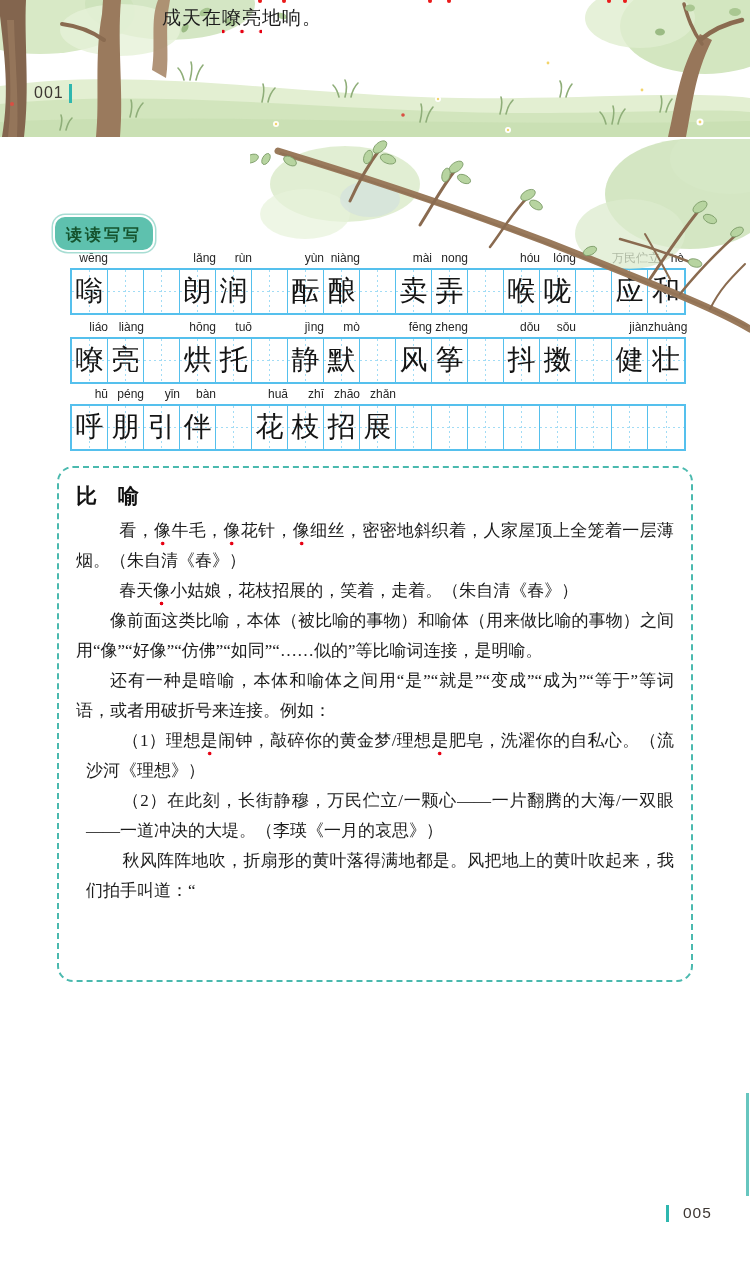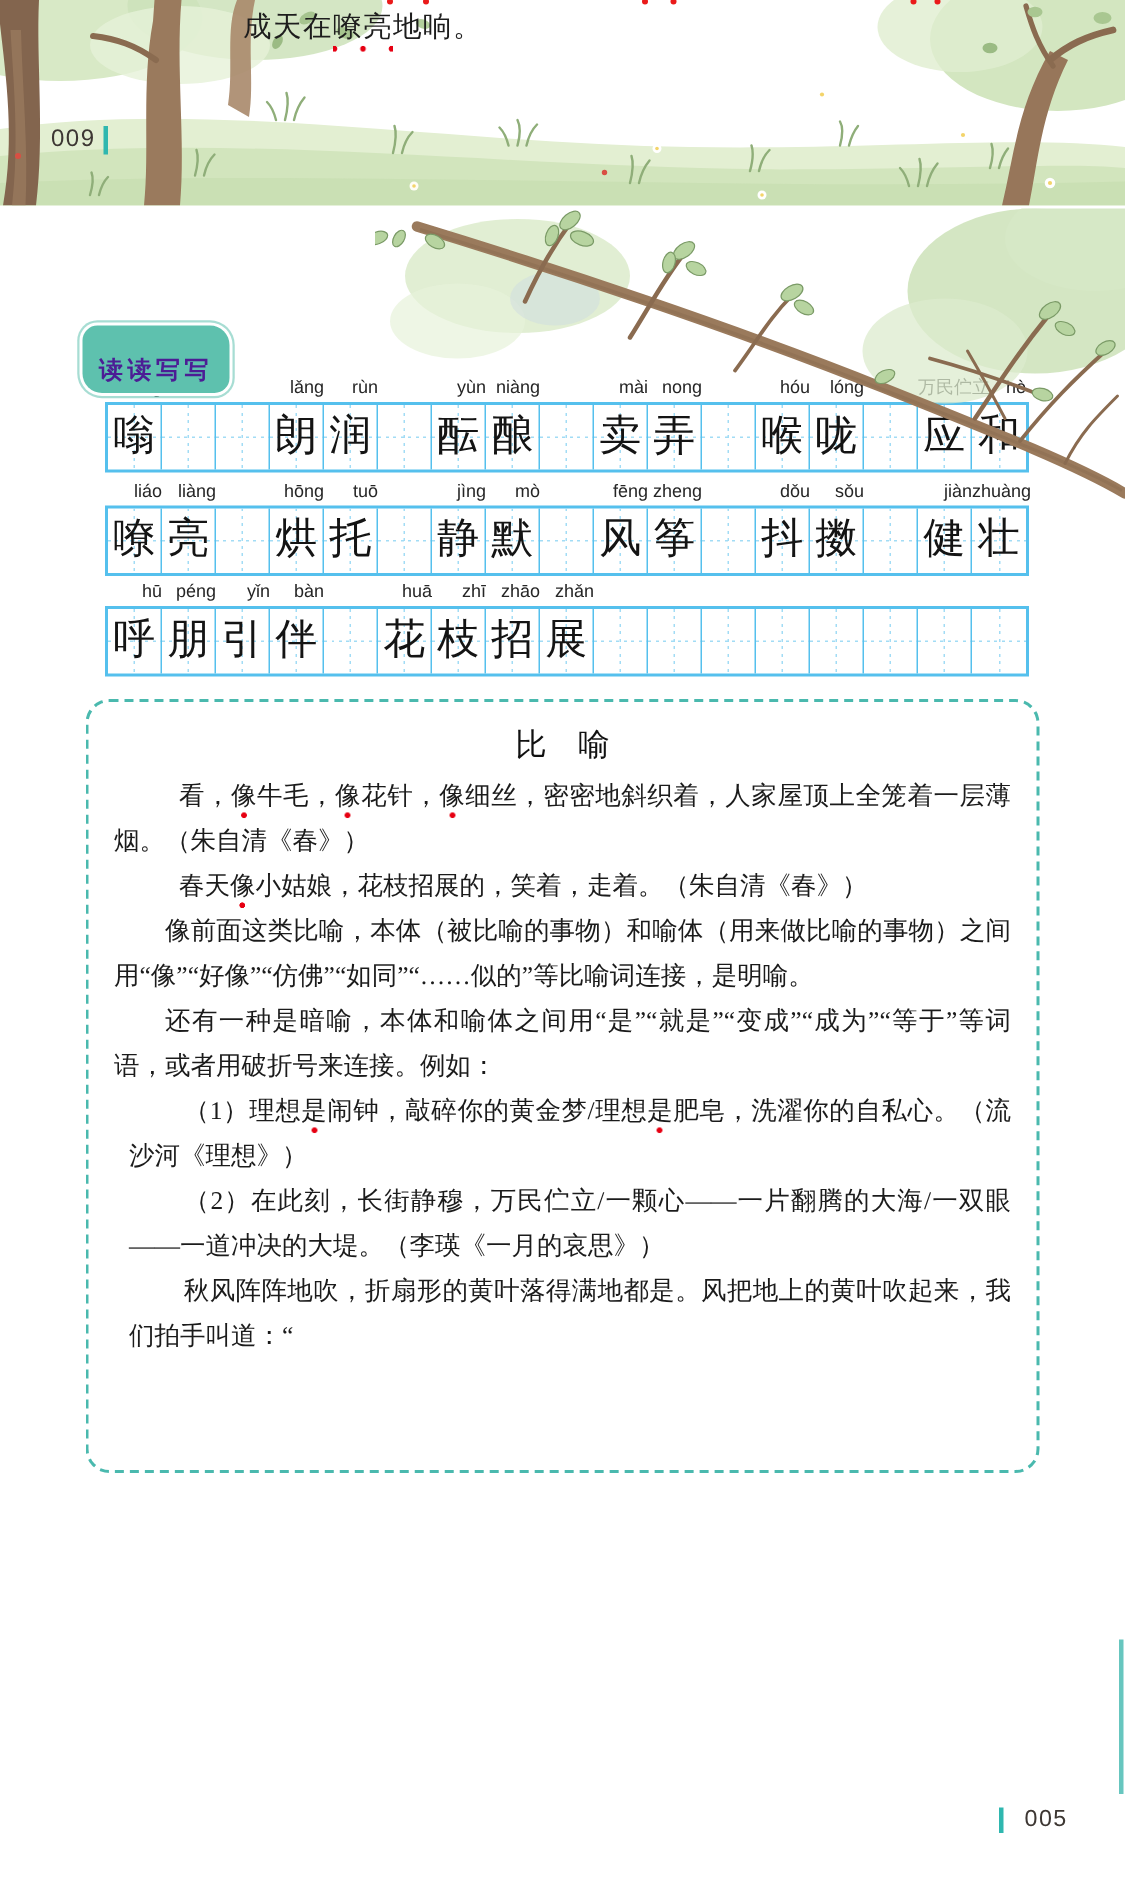--- a/index.html
+++ b/index.html
@@ -27,22 +27,22 @@
   .pgnum{position:absolute;color:#3d3733;font-size:16px;letter-spacing:1px;}
   #pg-top{left:34px;top:84px;}
   #pg-bottom{left:683px;top:1204px;font-size:15.5px;}
   .tick{position:absolute;width:3px;background:#2fb7af;}
   #tick-top{left:69px;top:84px;height:19px;}
   #tick-bottom{left:666px;top:1205px;height:17px;}
   #edge-line{position:absolute;left:746px;top:1093px;width:2.5px;height:103px;background:#67c6bf;}
   
   .label-box{
     position:absolute;left:55px;top:217px;z-index:4;
-    background:#5ec1ae;color:#4c1d95;font-weight:bold;font-size:16px;
-    padding:20px 11px 4px;letter-spacing:3px;border-radius:10px 13px 10px 13px;
+    background:#5ec1ae;color:#14532d;font-weight:bold;font-size:16px;
+    padding:8px 11px 4px;letter-spacing:3px;border-radius:10px 13px 10px 13px;
     box-shadow:0 0 0 2px #ffffff,0 0 0 3.5px rgba(94,193,174,.55);
   }
   
   .wrow{position:absolute;left:70px;width:616px;z-index:2;}
   #wrow-0{top:250px;} #wrow-1{top:319px;} #wrow-2{top:386px;}
   .pyrow{display:flex;height:16px;padding-left:2px;margin-bottom:2px;}
   .py{
     width:36px;flex:none;text-align:right;font-size:12px;color:#262626;
     white-space:nowrap;overflow:visible;line-height:16px;
   }
@@ -63,21 +63,21 @@
     font-size:28px;color:#141414;font-family:"Liberation Serif",serif;
     position:relative;z-index:1;
   }
   
   .metaphor-box{
     position:absolute;left:57px;top:466px;width:636px;height:516px;box-sizing:border-box;
     border:2px dashed #4ab9ae;border-radius:16px;padding:12px 17px 0;z-index:2;
     overflow:hidden;background:#fff;
   }
   .box-title{
-    text-align:center;font-family:"Liberation Serif",serif;font-weight:normal;
+    font-family:"Liberation Serif",serif;font-weight:bold;
     font-size:21px;color:#111;margin:2px 0 6px;
   }
   .metaphor-box p{
     margin:0;font-size:17px;line-height:30px;color:#1b1b1b;text-align:justify;
     font-family:"Liberation Serif",serif;
   }
   p.q{text-indent:2.55em;}
   p.ind{text-indent:2em;}
   p.ex{margin-left:10px;text-indent:2.15em;}
 </style>
@@ -142,21 +142,21 @@
 
 <div class="rdot" style="left:258px"></div>
 <div class="rdot" style="left:282px"></div>
 <div class="rdot" style="left:428px"></div>
 <div class="rdot" style="left:447px"></div>
 <div class="rdot" style="left:607px"></div>
 <div class="rdot" style="left:623px"></div>
 
 <div class="caption"><span>成天在</span><span class="dots-under">嘹亮</span><span>地响。</span></div>
 
-<div class="pgnum" id="pg-top">009</div>
+<div class="pgnum" id="pg-top">001</div>
 <div class="tick" id="tick-top"></div>
 
 <div class="art" id="art-branch">
 <svg width="500" height="195" viewBox="0 0 500 195">
   <ellipse cx="95" cy="45" rx="75" ry="38" fill="#dcebcb" opacity=".85"></ellipse>
   <ellipse cx="55" cy="75" rx="45" ry="25" fill="#e7f2da" opacity=".7"></ellipse>
   <ellipse cx="120" cy="60" rx="30" ry="18" fill="#cdd9e2" opacity=".45"></ellipse>
   <ellipse cx="440" cy="55" rx="85" ry="55" fill="#cfe3bc" opacity=".9"></ellipse>
   <ellipse cx="380" cy="95" rx="55" ry="35" fill="#dcebcd" opacity=".75"></ellipse>
   <ellipse cx="480" cy="20" rx="60" ry="35" fill="#d6e8c6"></ellipse>

